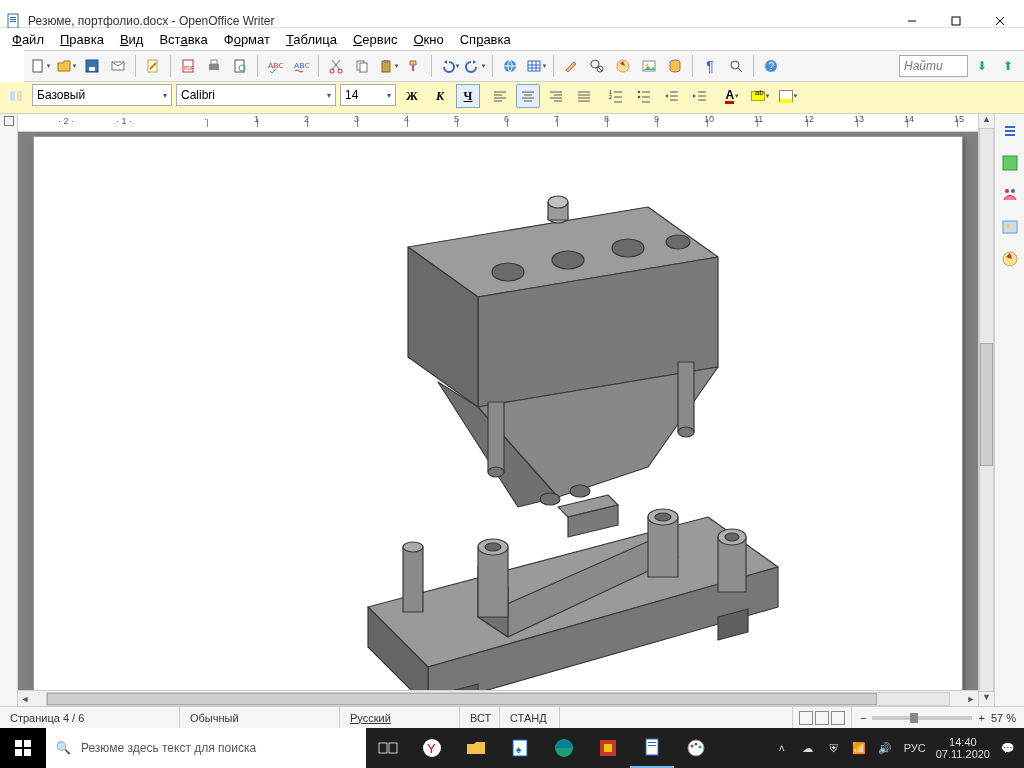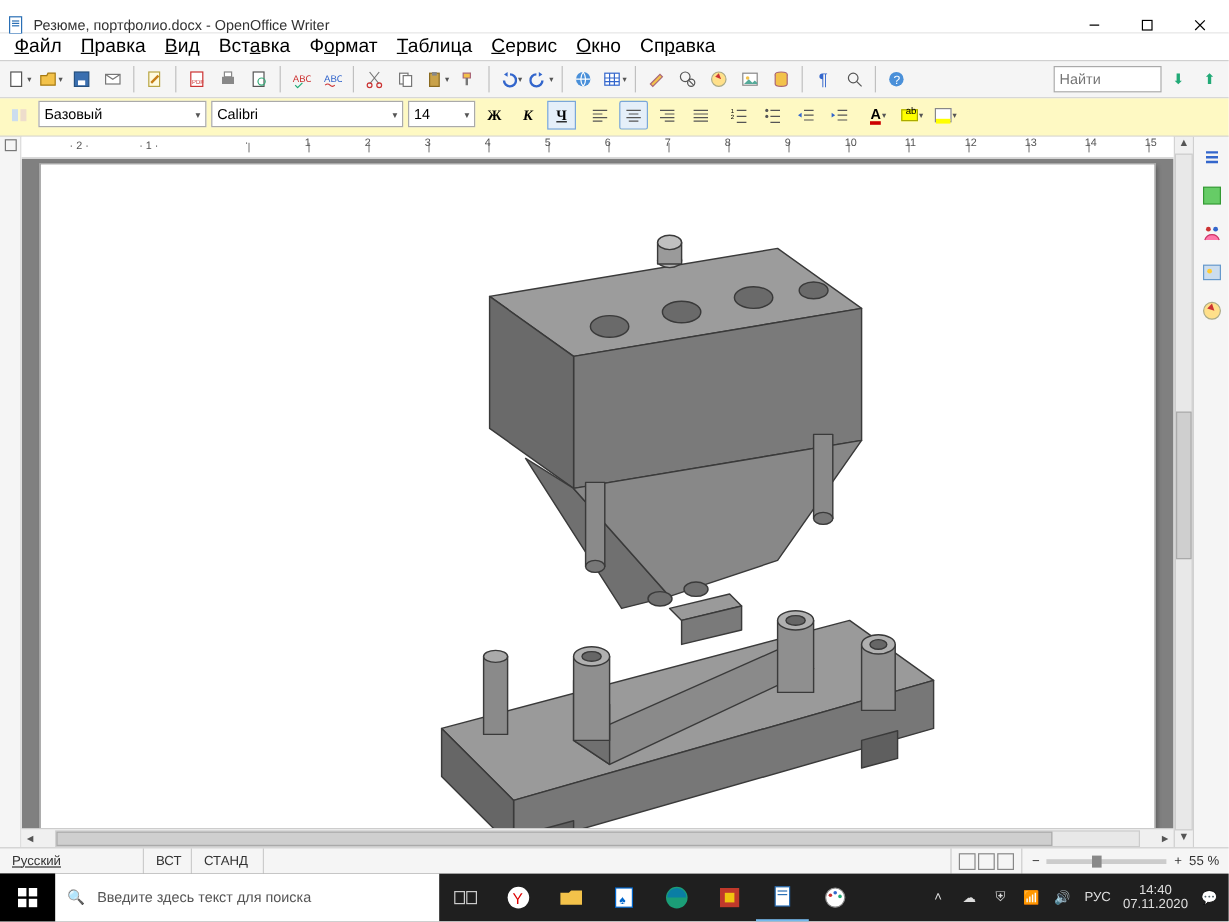--- a/index.html
+++ b/index.html
@@ -3,29 +3,29 @@
 <meta charset="utf-8">
 <style>
 * { margin: 0; padding: 0; box-sizing: border-box; font-family: "Segoe UI", Tahoma, sans-serif; }
 body { width: 1024px; height: 768px; overflow: hidden; background: #fff; display: flex; flex-direction: column; font-size: 12px; }
 .titlebar { height: 28px; display: flex; align-items: center; padding: 14px 2px 0 6px; background: #fff; border-bottom: 1px solid #e0e0e0; }
 .titlebar .doc-icon { width: 16px; height: 16px; margin-right: 6px; display:flex; align-items:center; justify-content:center; }
 .titlebar .title { flex: 1; font-size: 12px; color: #333; }
 .titlebar .win-btns { display: flex; }
 .titlebar .win-btn { width: 44px; height: 28px; display: flex; align-items: center; justify-content: center; color: #222; }
 .menubar { height: 22px; display: flex; align-items: center; padding: 0 4px; background: #fff; }
-.menubar .mitem { padding: 2px 8px; font-size: 16px; color: #000; }
+.menubar .mitem { padding: 2px 8px; font-size: 13px; color: #000; }
 .menubar .mitem u { text-decoration: underline; }
-.toolbar { height: 32px; display: flex; align-items: center; padding: 10px 4px; background: #f5f5f5; border-top: 1px solid #d0d0d0; border-bottom: 1px solid #d0d0d0; gap: 2px; }
+.toolbar { height: 32px; display: flex; align-items: center; padding: 10px 4px; background: #f5f5f5; border-top: 1px solid #d0d0d0; border-bottom: 1px solid #d0d0d0; gap: 2px; margin-left: 24px; }
 .toolbar .sep { width: 1px; height: 22px; background: #c0c0c0; margin: 0 3px; }
 .tbtn { width: 24px; height: 24px; display: flex; align-items: center; justify-content: center; border: 1px solid transparent; border-radius: 2px; }
 .tbtn svg { width: 16px; height: 16px; }
 .tbtn .carret { font-size: 7px; margin-left:1px; color:#555;}
 .find-box { margin-left: auto; display: flex; align-items: center; gap: 2px; }
-.find-box input { width: 90px; height: 22px; border: 1px solid #aaa; padding: 0 4px; font-size: 12px; color: #777; background:#fff; }
+.find-box input { width: 69px; height: 22px; border: 1px solid #aaa; padding: 0 4px; font-size: 12px; color: #777; background:#fff;font-style:italic; }
 .fmtbar { height: 32px; display: flex; align-items: flex-start; padding: 2px 4px; background: #fef9c3; border-bottom: 1px solid #d0d0d0; gap: 4px; }
 .combo { height: 22px; border: 1px solid #aaa; background: #fff; display: flex; align-items: center; padding: 0 4px; font-size: 12px; }
 .combo .cv { flex:1; }
 .combo .ar { font-size: 8px; color: #555; margin-left: 4px; }
 .style-combo { width: 140px; }
 .font-combo { width: 160px; }
 .size-combo { width: 56px; }
 .fmt-icon { width: 24px; height: 24px; display:flex; align-items:center; justify-content:center; font-weight:bold; font-family: "Times New Roman", serif; border:1px solid transparent; }
 .work { flex: 1; display: flex; min-height: 0; }
 .left-strip { width: 18px; background: #f5f5f5; border-right: 1px solid #d0d0d0; display:flex; flex-direction:column; align-items:center; padding-top:2px; gap:3px;}
@@ -558,51 +558,53 @@
     <div class="ric">
         <svg width="18" height="18">
           <circle cx="9" cy="9" r="7" fill="#ffe08a" stroke="#aa8"></circle>
           <path d="M9 3l2 6-6-2z" fill="#c33"></path>
         </svg>
       </div>
   </div>
 </div>
 
 <div class="statusbar">
+  <div class="cell" style="width:180px;">Страница 4 / 6</div>
+  <div class="cell" style="width:160px;">Обычный</div>
   <div class="cell" style="width:120px;text-decoration:underline;">Русский</div>
   <div class="cell" style="width:40px;">ВСТ</div>
   <div class="cell" style="width:60px;">СТАНД</div>
   <div class="cell" style="flex:1;"></div>
   <div class="view-icons">
       <div></div>
       <div></div>
       <div></div>
     </div>
   <div class="zoom">
     <span>−</span>
     <div class="slider">
         <div class="knob"></div>
       </div>
     <span>+</span>
-    <span>55 %</span>
+    <span>57 %</span>
   </div>
 </div>
 
 <div class="taskbar">
   <div class="start">
     <svg width="18" height="18" viewBox="0 0 18 18">
         <rect x="1" y="1" width="7" height="7" fill="#fff"></rect>
         <rect x="10" y="1" width="7" height="7" fill="#fff"></rect>
         <rect x="1" y="10" width="7" height="7" fill="#fff"></rect>
         <rect x="10" y="10" width="7" height="7" fill="#fff"></rect>
       </svg>
   </div>
   <div class="search">
     <span class="mag">🔍</span>
-    <span style="color:#555;">Введите здесь текст для поиска</span>
+    <span style="color:#555;">Резюме здесь текст для поиска</span>
   </div>
   <div class="tb-icons">
     <div class="ti">
         <svg width="20" height="16">
           <rect x="1" y="3" width="8" height="10" fill="none" stroke="#ccc"></rect>
           <rect x="11" y="3" width="8" height="10" fill="none" stroke="#ccc"></rect>
         </svg>
       </div>
     <div class="ti">
         <svg width="20" height="20">

